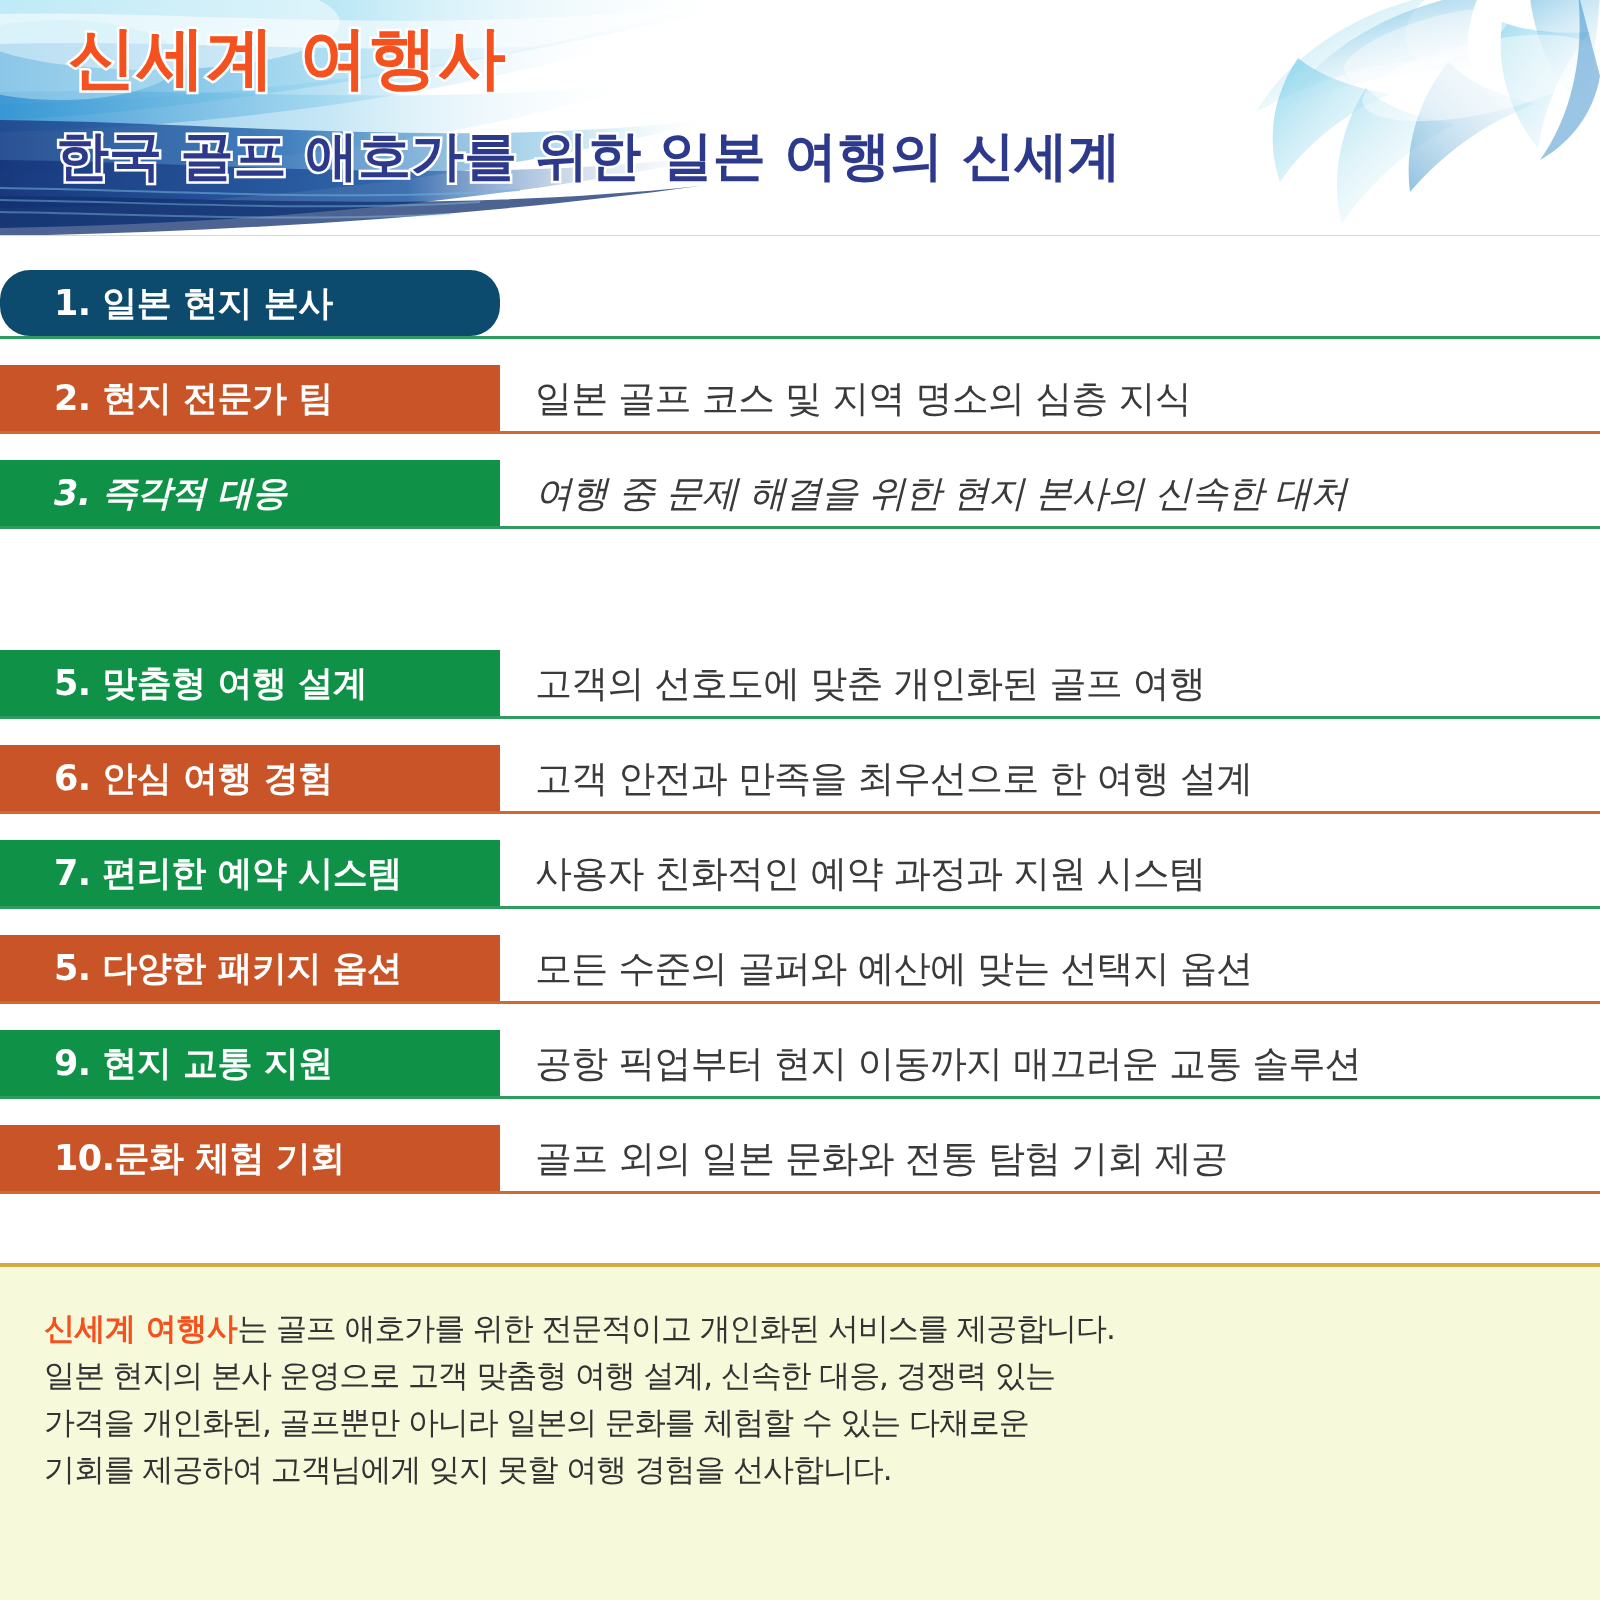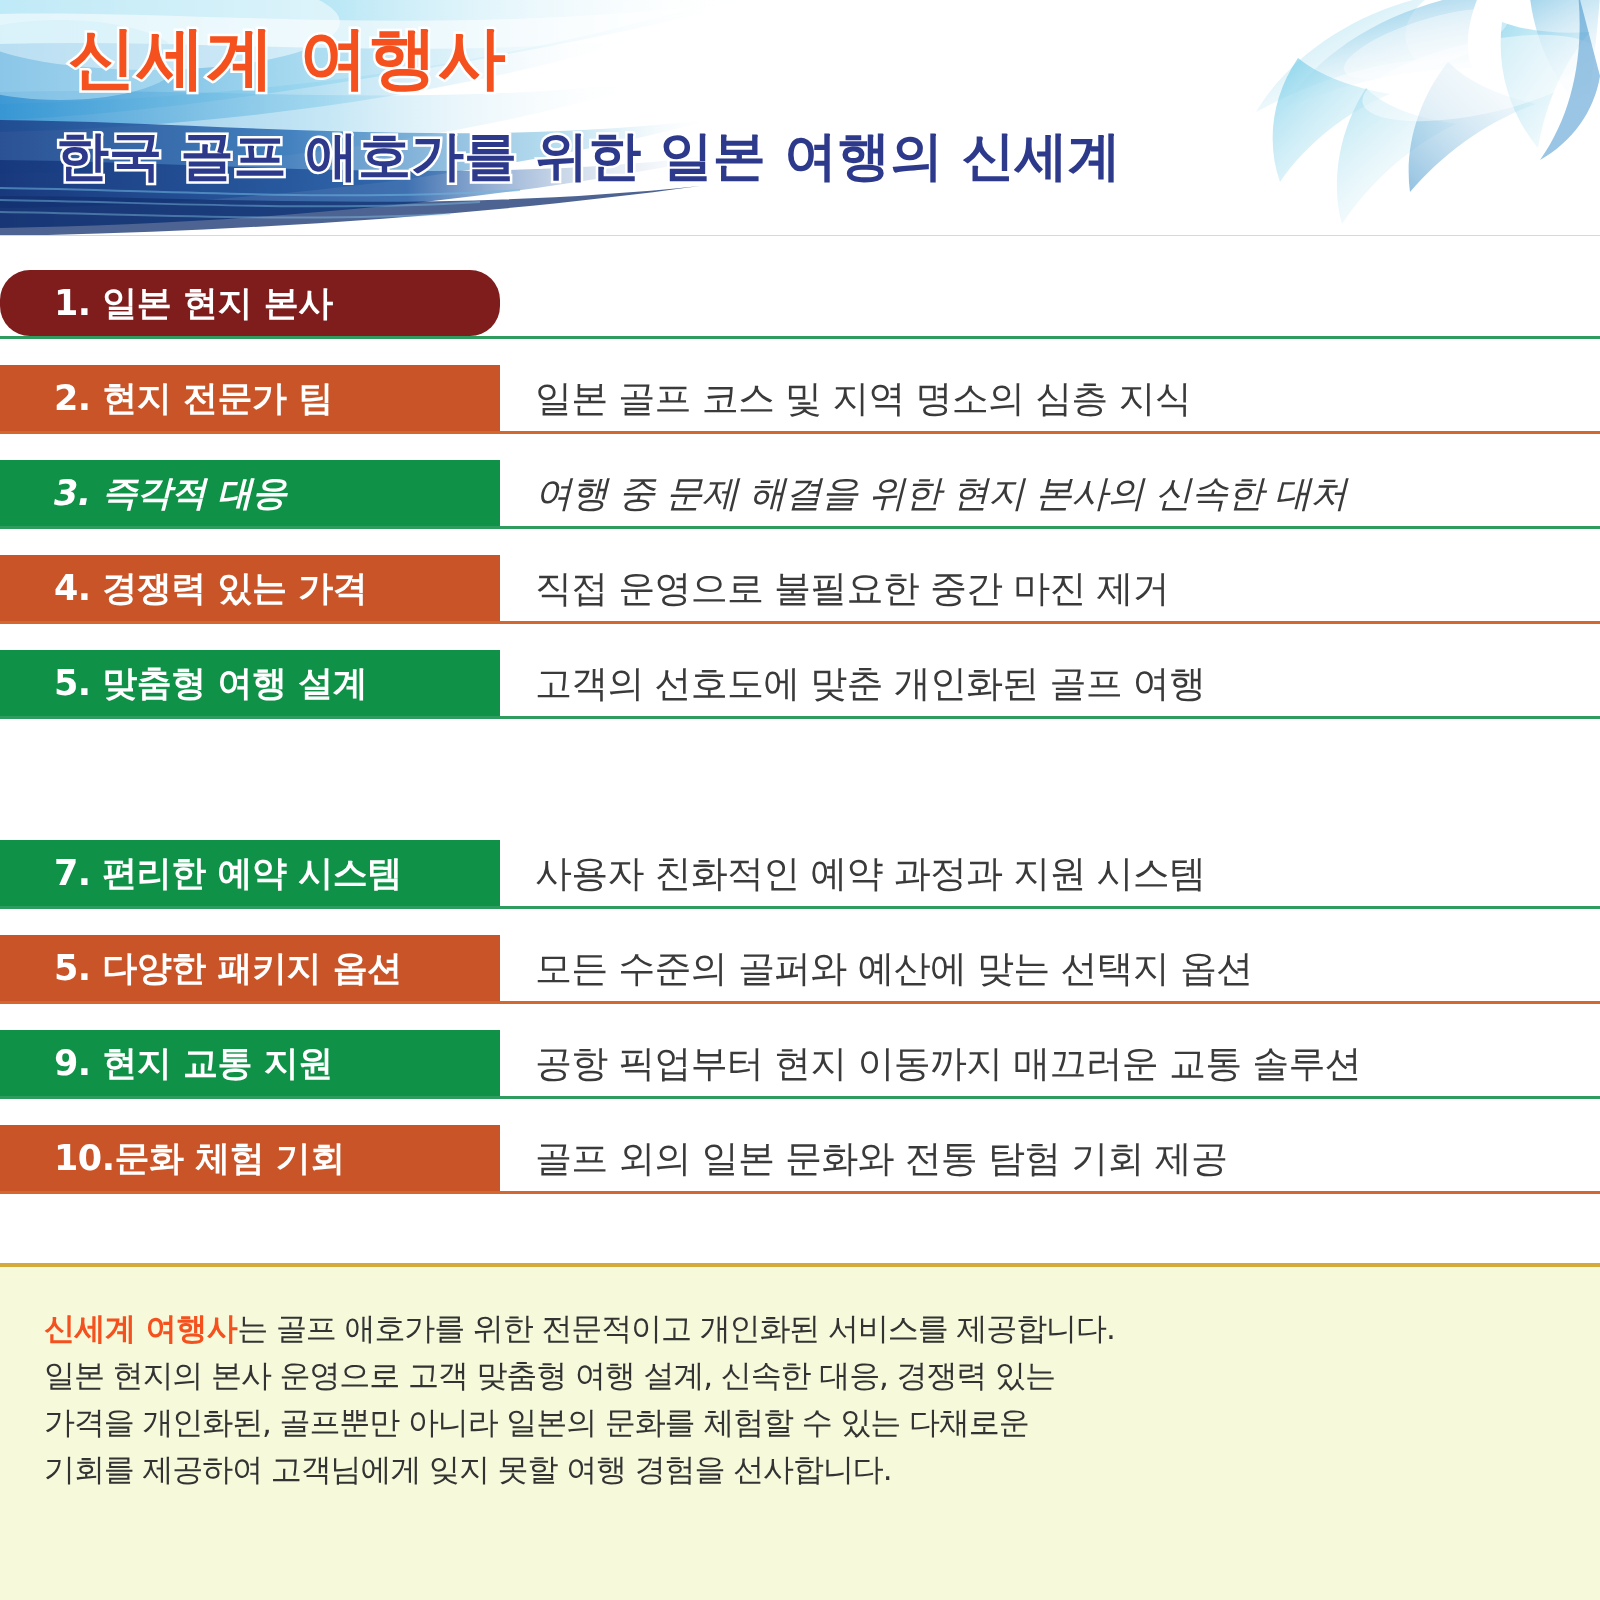--- a/index.html
+++ b/index.html
@@ -224,52 +224,52 @@
   </svg>
 
   <div class="hdr-title-wrap">
     <div class="title-main">신세계 여행사</div>
     <div class="title-sub">한국 골프 애호가를 위한 일본 여행의 신세계</div>
   </div>
 </div>
 
 <div class="list">
     <div class="row" style="top: 28px;">
-      <div class="row-block" style="background: #7f1d1d; border-radius: 30px;">
+      <div class="row-block" style="background: #0c4a6e; border-radius: 30px;">
         <span class="row-block-label">1. 일본 현지 본사</span>
       </div>
       <div class="row-underline" style="background: rgb(46, 155, 95);"></div>
     </div>
     <div class="row" style="top: 123px;">
       <div class="row-block" style="background: rgb(201, 84, 39);">
         <span class="row-block-label">2. 현지 전문가 팀</span>
       </div>
       <div class="row-desc" style="color: rgb(58, 58, 58);">일본 골프 코스 및 지역 명소의 심층 지식</div>
       <div class="row-underline" style="background: rgb(212, 103, 47);"></div>
     </div>
     <div class="row" style="top: 218px; font-style: italic;">
       <div class="row-block" style="background: rgb(15, 146, 71);">
         <span class="row-block-label">3. 즉각적 대응</span>
       </div>
       <div class="row-desc" style="color: rgb(58, 58, 58);">여행 중 문제 해결을 위한 현지 본사의 신속한 대처</div>
       <div class="row-underline" style="background: rgb(46, 155, 95);"></div>
     </div>
-    <div class="row" style="top: 313px;">
-      <div class="row-block" style="background: rgb(201, 84, 39);">
-        <span class="row-block-label">4. 경쟁력 있는 가격</span>
-      </div>
-      <div class="row-desc" style="color: rgb(58, 58, 58);">직접 운영으로 불필요한 중간 마진 제거</div>
-      <div class="row-underline" style="background: rgb(212, 103, 47);"></div>
-    </div>
     <div class="row" style="top: 408px;">
       <div class="row-block" style="background: rgb(15, 146, 71);">
         <span class="row-block-label">5. 맞춤형 여행 설계</span>
       </div>
       <div class="row-desc" style="color: rgb(58, 58, 58);">고객의 선호도에 맞춘 개인화된 골프 여행</div>
       <div class="row-underline" style="background: rgb(46, 155, 95);"></div>
+    </div>
+    <div class="row" style="top: 503px;">
+      <div class="row-block" style="background: rgb(201, 84, 39);">
+        <span class="row-block-label">6. 안심 여행 경험</span>
+      </div>
+      <div class="row-desc" style="color: rgb(58, 58, 58);">고객 안전과 만족을 최우선으로 한 여행 설계</div>
+      <div class="row-underline" style="background: rgb(212, 103, 47);"></div>
     </div>
     <div class="row" style="top: 598px;">
       <div class="row-block" style="background: rgb(15, 146, 71);">
         <span class="row-block-label">7. 편리한 예약 시스템</span>
       </div>
       <div class="row-desc" style="color: rgb(58, 58, 58);">사용자 친화적인 예약 과정과 지원 시스템</div>
       <div class="row-underline" style="background: rgb(46, 155, 95);"></div>
     </div>
     <div class="row" style="top: 693px;">
       <div class="row-block" style="background: rgb(201, 84, 39);">

